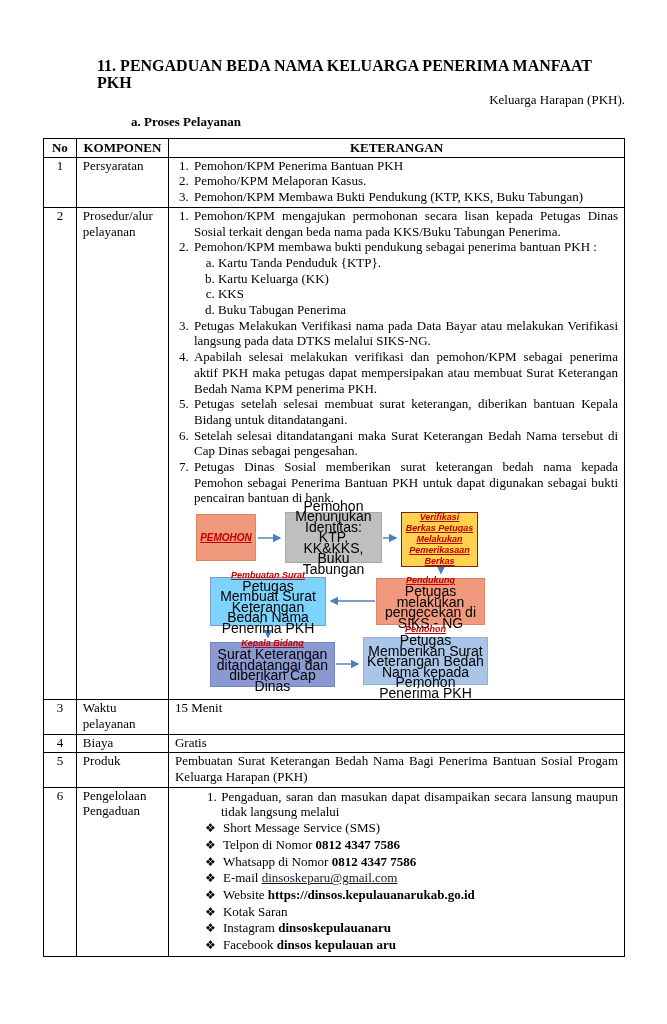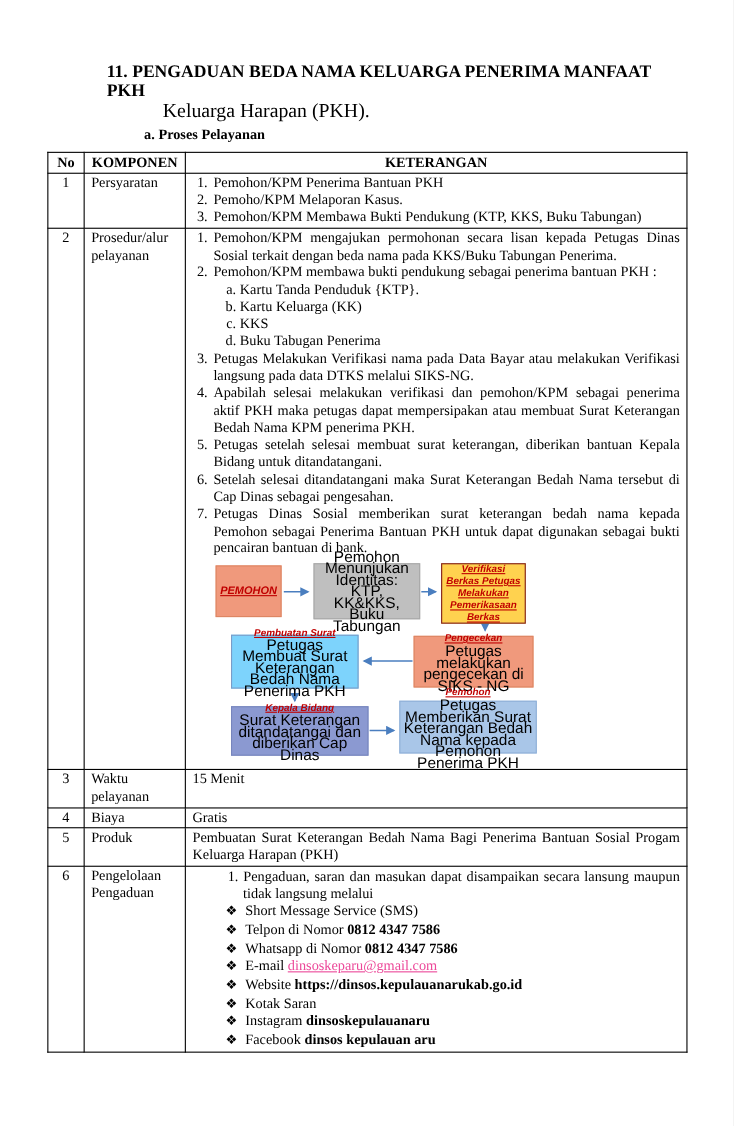--- a/index.html
+++ b/index.html
@@ -5,21 +5,21 @@
   html,body { margin:0; padding:0; background:#e8e8e8; }
   .page {
     position:relative; width:667px; height:1024px; background:#ffffff;
     margin:0 auto; font-family:"Liberation Serif", serif; color:#000;
     overflow:hidden;
   }
   .content { position:absolute; top:57px; left:43px; width:582px; }
 
   .doc-title { font-size:16px; font-weight:bold; padding-left:54px; line-height:17px; }
   .sub-line1 { font-size:13px; padding-left:88px; line-height:18px; margin-top:3px; }
-  .sub-line2 { font-size:18px; padding-left:105px; line-height:18px; }
+  .sub-line2 { font-size:13px; padding-left:105px; line-height:18px;text-align:right; }
   .section-label { font-size:13px; font-weight:bold; padding-left:88px; line-height:18px; margin-top:4px; }
 
   table.main { border-collapse:collapse; width:582px; margin-top:7px; font-size:13px; }
   table.main th, table.main td {
     border:1px solid #000; vertical-align:top; padding:0 6px 2px 6px; line-height:15.7px;
   }
   table.main th { font-weight:bold; text-align:center; padding:1px 2px; }
   td.no-cell { text-align:center; }
 
   ol.num { margin:0; padding-left:17px; }
@@ -49,21 +49,21 @@
   .bx-pemohon2  { left:188px; top:126px; width:125px; height:48px; background:#a9c6e8; border:1px solid #8fb0d8; }
   .flow svg { position:absolute; left:0; top:0; }
 
   
   .r5-text { text-align:justify; }
   .r6-item { padding-left:46px; text-indent:-14px; text-align:justify; margin-top:1px; }
   ul.contact { list-style:none; margin:0; padding-left:30px; }
   ul.contact li { padding-left:18px; text-indent:-18px; }
   .blt { display:inline-block; width:12px; text-indent:0; margin-right:6px; font-size:12px; }
   .b { font-weight:bold; }
-  .link { color:#ec4899; text-decoration:underline; }
+  .link { color:#0f172a; text-decoration:underline; }
 </style>
 </head>
 <body>
 
 <div class="page">
   <div class="content">
 
     <div class="doc-title">11. PENGADUAN BEDA NAMA KELUARGA PENERIMA MANFAAT PKH</div>
     <div class="sub-line2">Keluarga Harapan (PKH).</div>
     <div class="section-label">a. Proses Pelayanan</div>
@@ -139,21 +139,21 @@
               <div class="fbody">KTP, KK&amp;KKS, Buku Tabungan</div>
             </div>
             <div class="fbox bx-verifikasi">
               <div class="ftitle">Verifikasi Berkas Petugas Melakukan Pemerikasaan Berkas</div>
             </div>
             <div class="fbox bx-pembuatan">
               <div class="ftitle">Pembuatan Surat</div>
               <div class="fbody">Petugas Membuat Surat Keterangan Bedah Nama Penerima PKH</div>
             </div>
             <div class="fbox bx-pengecekan">
-              <div class="ftitle">Pengecekan</div>
+              <div class="ftitle">Pendukung</div>
               <div class="fbody">Petugas melakukan pengecekan di SIKS - NG</div>
             </div>
             <div class="fbox bx-kepala">
               <div class="ftitle">Kepala Bidang</div>
               <div class="fbody">Surat Keterangan ditandatangai dan diberikan Cap Dinas</div>
             </div>
             <div class="fbox bx-pemohon2">
               <div class="ftitle">Pemohon</div>
               <div class="fbody">Petugas Memberikan  Surat Keterangan Bedah Nama kepada Pemohon Penerima PKH</div>
             </div>

